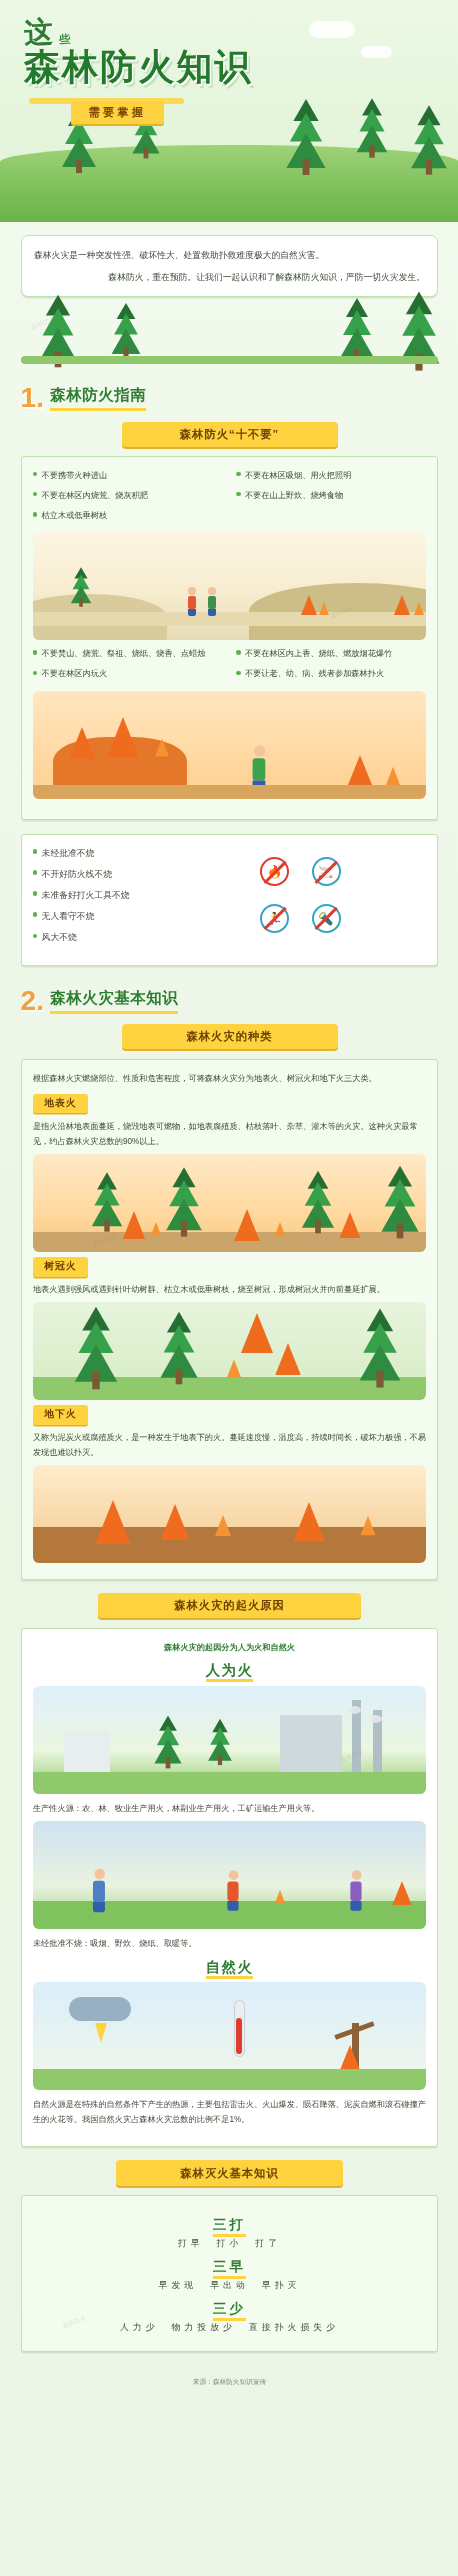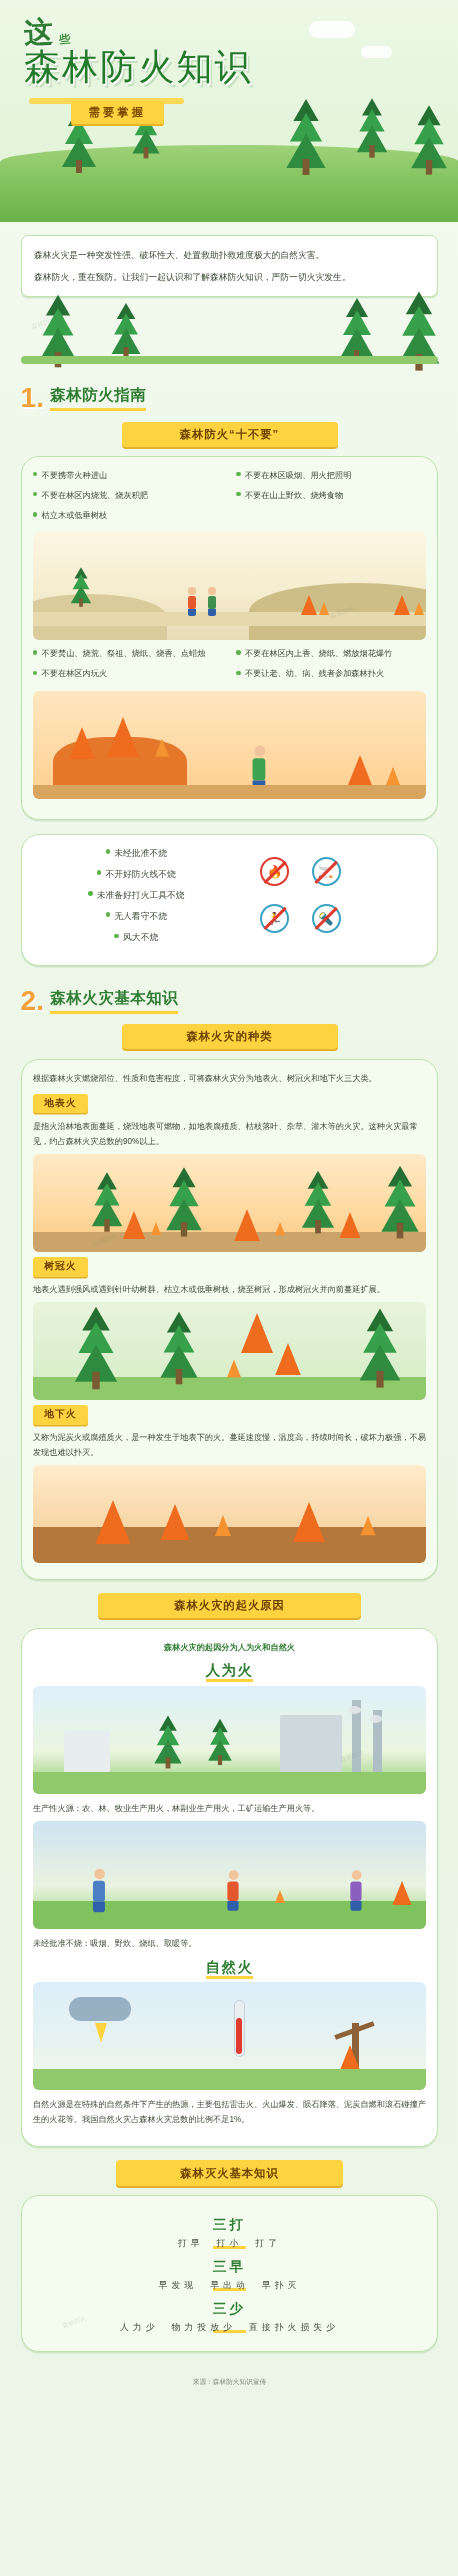--- a/index.html
+++ b/index.html
@@ -46,21 +46,21 @@
   .hero-xie {
     display:inline-block;
     font-size: 11.3px; color:#3e8e41; font-weight:700;
     vertical-align: bottom;
     margin-left: 3.1px;
     transform: rotate(-3deg);
   }
   .hero-main {
     display:block;
     margin-top: -3.1px;
-    font-size: 36px; font-weight: 400; color:#237a2b;
+    font-size: 36px; font-weight: 700; color:#237a2b;
     letter-spacing: 2.1px;
     text-shadow: 1.5px 2.1px 0 #fff, 3.1px 3.6px 0 rgba(46,125,50,.18);
   }
   .hero-ribbon {
     display:inline-block;
     margin-top: 8.2px; margin-left: 47px;
     padding: 4.1px 17.5px;
     background:#ffd23f;
     color:#7a4a00;
     font-size: 11.3px; font-weight:800; letter-spacing: 3.1px;
@@ -92,21 +92,21 @@
     background: #ffffff;
     border: 1px solid #bfe3ae;
     border-radius: 7.2px;
     padding: 10.3px 12.4px;
     font-size: 8.8px;
     line-height: 1.9;
     color:#3b4a36;
     box-shadow: 0 1.5px 0 rgba(120,170,100,.25);
   }
   .intro-card p { margin: 0 0 5.2px; }
-  .intro-card p:last-child { margin-bottom:0; }
+  .intro-card p:last-child { margin-bottom:0;text-align:right; }
 
   .section-head {
     display:flex; align-items:center; gap:6.2px;
     margin: 20.6px 20.6px 9.3px;
   }
   .section-num {
     font-size: 28px; font-weight: 900; color:#f2a13b; line-height:1;
     text-shadow: 1px 1.5px 0 #fff;
   }
   .section-head .stitle {
@@ -123,21 +123,21 @@
     color:#6b4200;
     font-size: 11.3px; font-weight: 800; letter-spacing:1px;
     padding: 5.2px 0;
     border-radius: 4.1px;
     box-shadow: 0 2.1px 0 #e3b02a;
   }
   .panel {
     margin: 0 20.6px 13.4px;
     background:#ffffff;
     border: 1px solid #bfe3ae;
-    border-radius: 18px;
+    border-radius: 3px;
     padding: 11.3px 11.3px 13.4px;
     box-shadow: 0 1.5px 0 rgba(120,170,100,.22);
   }
   .panel.green { background:#f4fbef; }
 
   .two-col { display:flex; gap: 13.4px; }
   .col { flex:1; }
   .rule {
     display:flex; align-items:flex-start; gap:4.1px;
     font-size: 8.2px; line-height:1.7; margin-bottom: 6.2px; color:#3b4a36;
@@ -176,21 +176,21 @@
     background: linear-gradient(180deg,#e7f4dc 0%,#d6ecc4 100%);
     border-radius: 6.2px; overflow:hidden;
   }
   .ground-illus {
     position:relative; height: 98px; margin: 5.2px 0 2.1px;
     background: linear-gradient(180deg,#ffeccc 0%,#f3c98e 100%);
     border-radius: 6.2px; overflow:hidden;
   }
 
   
-  .nolist .rule { font-size:8.8px;justify-content:center; }
+  .nolist .rule { font-size:8.8px; }
   .nolist-wrap { display:flex; align-items:center; gap:10.3px; }
   .nolist-left { flex: 1 1 54%; }
   .nolist-right { flex: 1 1 46%; position:relative; height:93px; }
   .noicon {
     position:absolute; width:29px;height:29px;border-radius:50%;
     border:2.6px solid #e03b2f; display:flex;align-items:center;justify-content:center;
     color:#e03b2f; font-size:12.4px; background:#fff;
   }
   .noicon:after{
     content:""; position:absolute; width:30px;height:2.6px;background:#e03b2f;
@@ -223,21 +223,21 @@
   .bldg { position:absolute; bottom:21.6px; background:#cfd8dc; border-radius:1.5px;}
   .stack { position:absolute; bottom:21.6px; width:9.3px; background:#b0bec5;}
   .smoke { position:absolute; width:13.4px;height:8.2px;background:#e3e8ea;border-radius:50%;opacity:.9;}
 
   
   .sanda-block { text-align:center; }
   .sanda-title {
     font-size: 13.4px; font-weight:900; color:#2f7d32; margin: 8.2px 0 4.1px;
     letter-spacing: 3.1px;
   }
-  .sanda-title .u { border-bottom: 3.1px solid #ffd23f; padding-bottom: 14px; }
+  .sanda-title .u { border-bottom: 3.1px solid #ffd23f; padding-bottom: 2px; }
   .sanda-line { font-size: 8.8px; color:#3b4a36; letter-spacing: 4.1px; margin-bottom: 3.1px; }
 
   .footer {
     text-align:center; padding: 13.4px 0 20.6px; font-size: 6.7px; color:#7d8a76;
   }
   .wm {
     position:absolute; color: rgba(120,150,110,.20); font-size: 6.2px;
     transform: rotate(-20deg); pointer-events:none; user-select:none;
   }
 </style>

